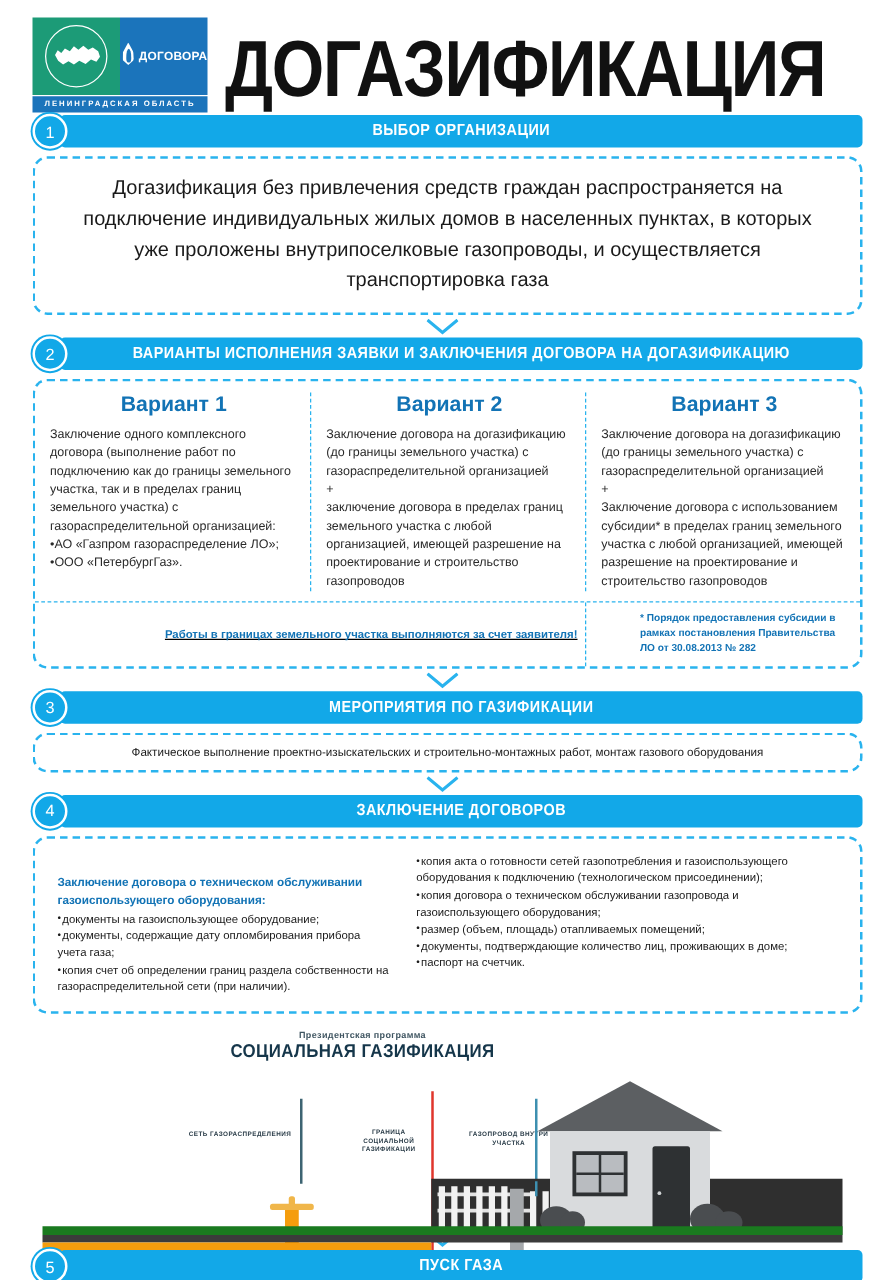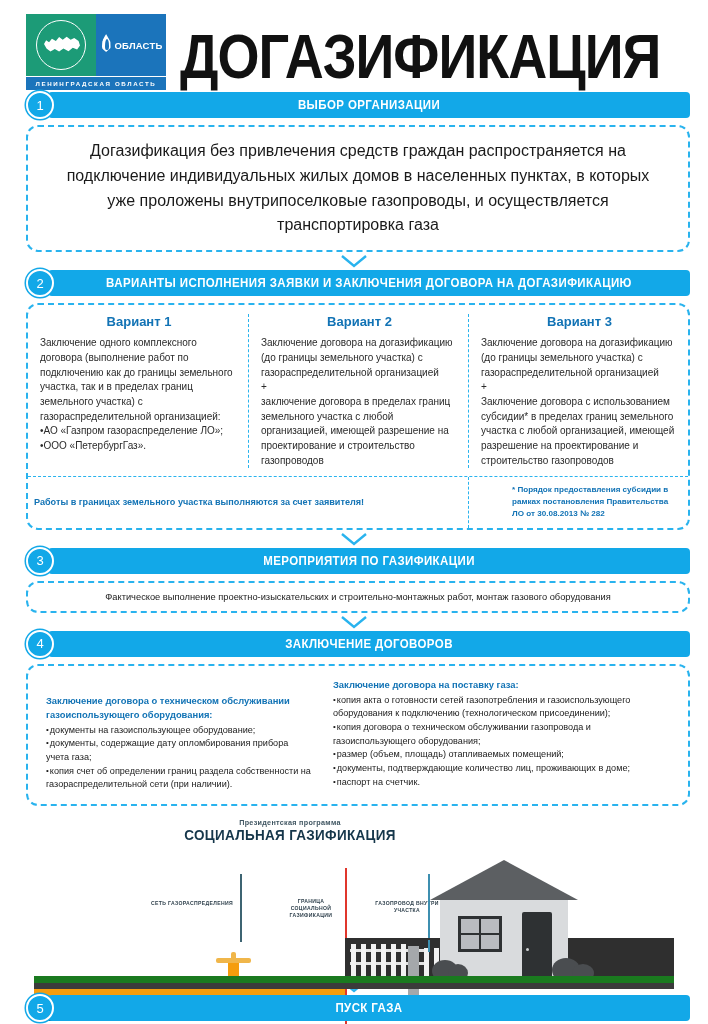--- a/index.html
+++ b/index.html
@@ -84,27 +84,27 @@
 
   .arrow { display:flex; justify-content:center; margin:3px 0 2px; }
   .arrow svg { display:block; }
 
   
   .panel-2 { padding:9px 0 0; }
   .variants { display:flex; }
   .variant { flex:1 1 33.33%; padding:0 10px 0 12px; position:relative; }
   .variant + .variant { border-left:1.5px dashed #29b3ee; }
   .variant h4 {
-    text-align:center; color:#1273b5; font-size:13px; font-weight:bold;
+    text-align:center; color:#1273b5; font-size:17px; font-weight:bold;
     margin-bottom:7px;
   }
   .variant .body { font-size:10px; line-height:1.47; color:#2a2a2a; }
 
   .notes { display:flex; border-top:1.5px dashed #29b3ee; margin-top:8px; }
-  .note-left { flex:1 1 66.66%; padding:9px 6px; display:flex; align-items:center; justify-content:flex-start; }
+  .note-left { flex:1 1 66.66%; padding:9px 6px; display:flex; align-items:center; justify-content:flex-end;text-decoration:underline; }
   .note-left span { color:#1273b5; font-size:9.1px; font-weight:bold; text-align:center; }
   .note-right { flex:1 1 33.33%; border-left:1.5px dashed #29b3ee; padding:7px 10px 8px 12px; }
   .note-right span { color:#1273b5; font-size:8.1px; font-weight:bold; line-height:1.45; display:block;margin-left:31px; }
 
   
   .panel-3 { padding:9px 14px; }
   .panel-3 p { text-align:center; font-size:9.3px; color:#1a1a1a; }
 
   
   .panel-4 { padding:12px 0 12px; display:flex; }
@@ -165,21 +165,21 @@
     <div class="logo-block">
       <div class="logo-row">
         <div class="logo-green">
           <div class="ring">
             <div class="map"></div>
           </div>
         </div>
         <div class="logo-blue">
           <div class="gp">
             <div class="gp-flame"></div>
-            <div class="gp-word">ОБЛАСТЬ</div>
+            <div class="gp-word">ДОГОВОРА</div>
           </div>
         </div>
       </div>
       <div class="logo-caption">ЛЕНИНГРАДСКАЯ ОБЛАСТЬ</div>
     </div>
     <div class="main-title">ДОГАЗИФИКАЦИЯ</div>
   </div>
 
   <div class="step-bar">
     <div class="bar">
@@ -269,21 +269,20 @@
   <div class="panel panel-4">
     <div class="col4 left">
       <h5>Заключение договора о техническом обслуживании газоиспользующего оборудования:</h5>
       <ul>
         <li>документы на газоиспользующее оборудование;</li>
         <li>документы, содержащие дату опломбирования прибора учета газа;</li>
         <li>копия счет об определении границ раздела собственности на газораспределительной сети (при наличии).</li>
       </ul>
     </div>
     <div class="col4 right">
-      <h5>Заключение договора на поставку газа:</h5>
       <ul>
         <li>копия акта о готовности сетей газопотребления и газоиспользующего оборудования к подключению (технологическом присоединении);</li>
         <li>копия договора о техническом обслуживании газопровода и газоиспользующего оборудования;</li>
         <li>размер (объем, площадь) отапливаемых помещений;</li>
         <li>документы, подтверждающие количество лиц, проживающих в доме;</li>
         <li>паспорт на счетчик.</li>
       </ul>
     </div>
   </div>
 

